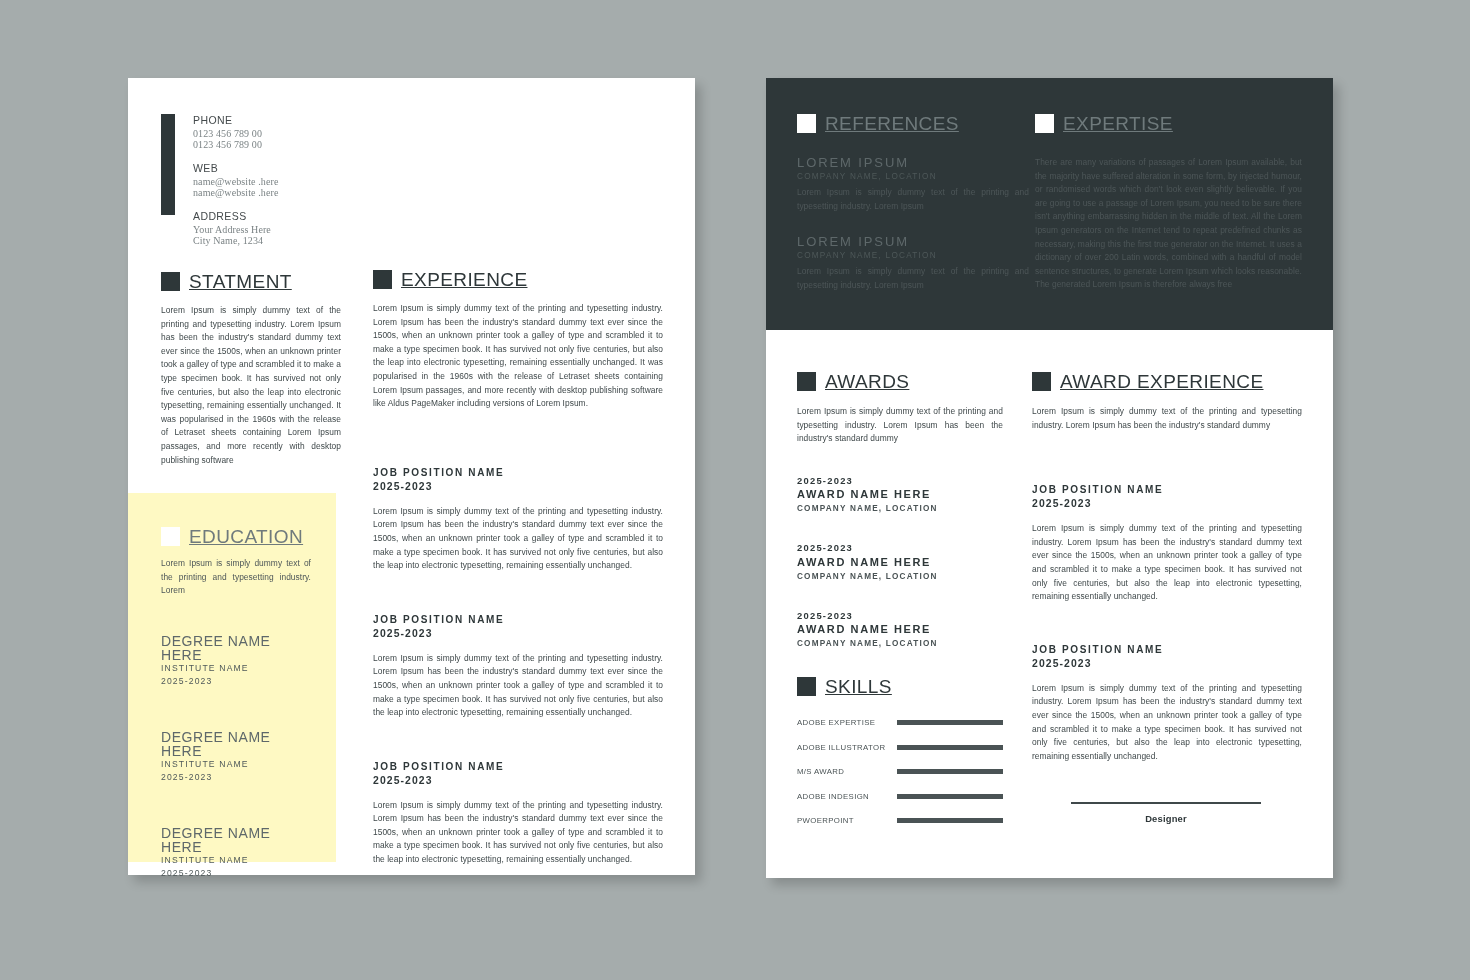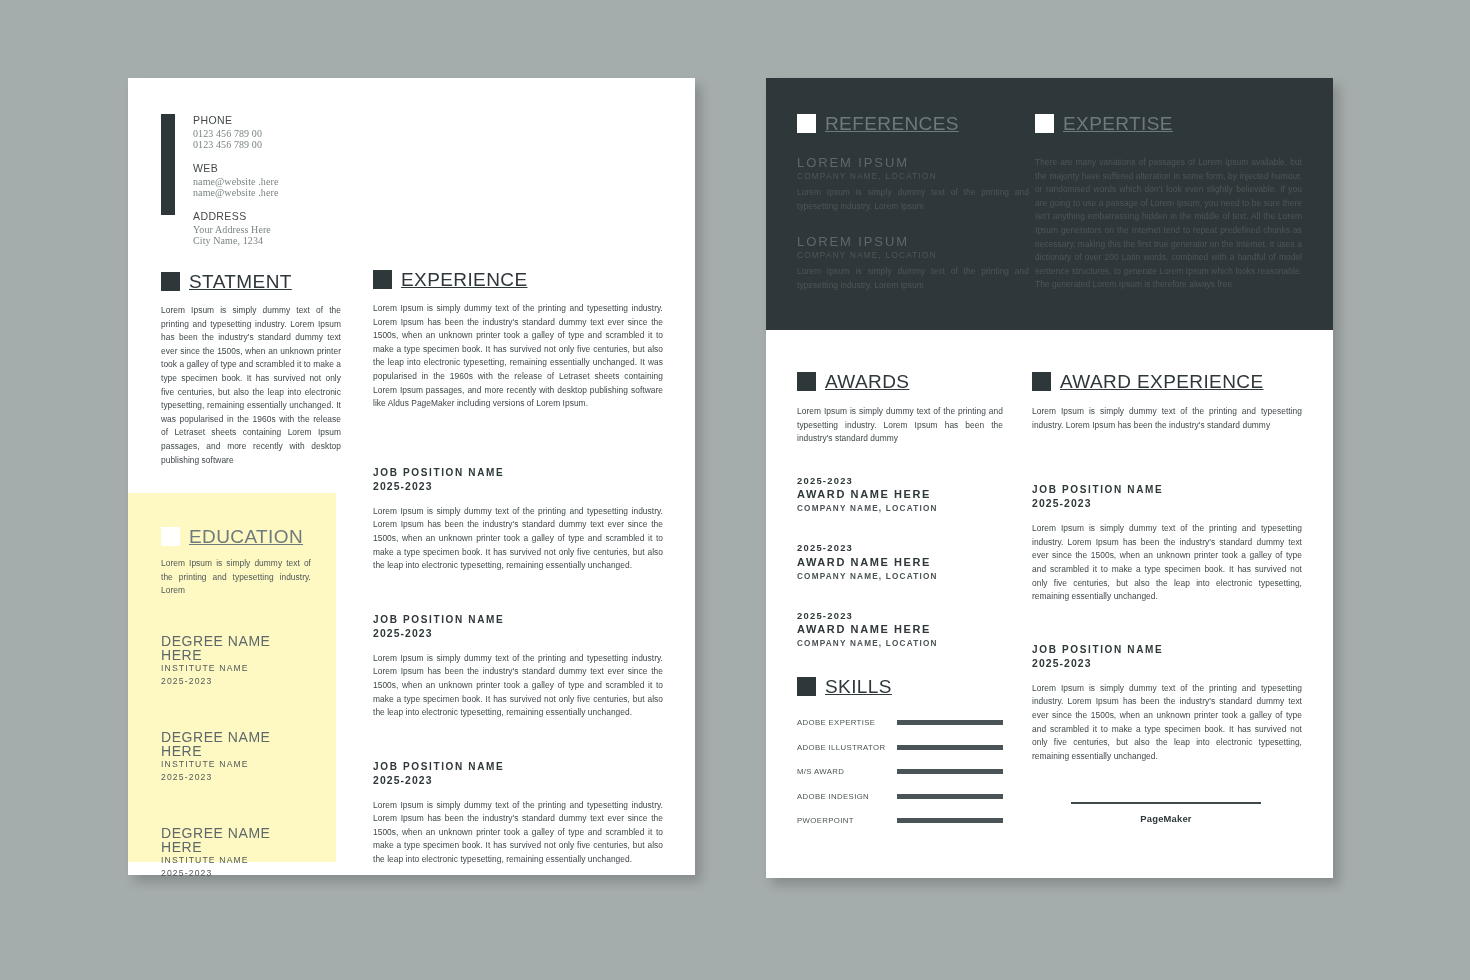--- a/index.html
+++ b/index.html
@@ -304,16 +304,16 @@
       </div>
       <div class="job" style="margin-top:38px;">
         <div class="job-title">JOB POSITION NAME</div>
         <div class="job-years">2025-2023</div>
         <div class="body-txt">Lorem Ipsum is simply dummy text of the printing and typesetting industry. Lorem Ipsum has been the industry's standard dummy text ever since the 1500s, when an unknown printer took a galley of type and scrambled it to make a type specimen book. It has survived not only five centuries, but also the leap into electronic typesetting, remaining essentially unchanged.</div>
       </div>
     </div>
 
     <div class="sign-wrap">
       <div class="sign-line"></div>
-      <div class="sign-lbl">PageMaker</div>
+      <div class="sign-lbl">Designer</div>
     </div>
   </div>
 </div>
 
 </body></html>

